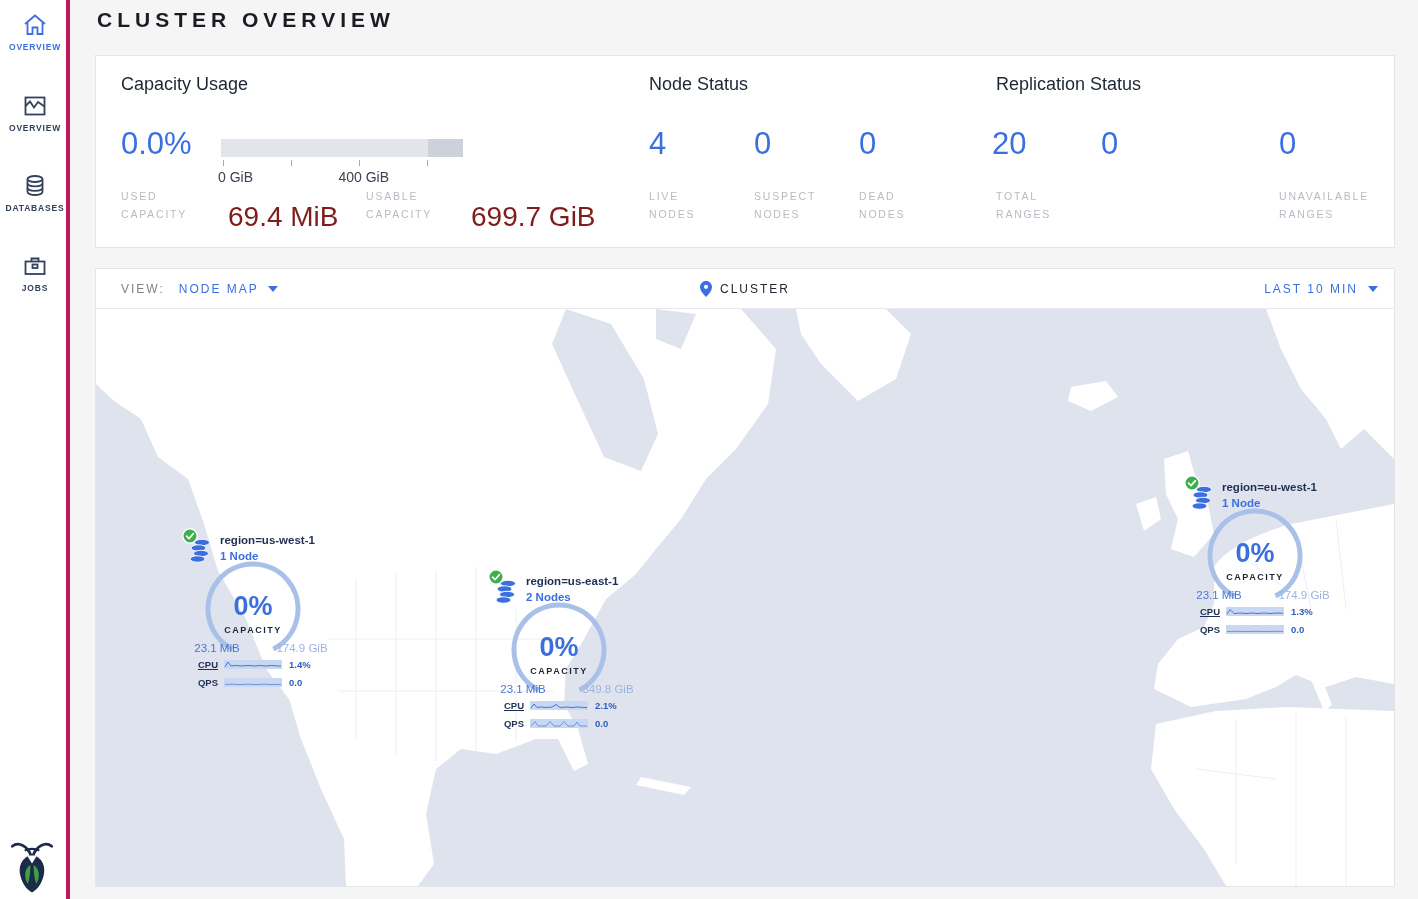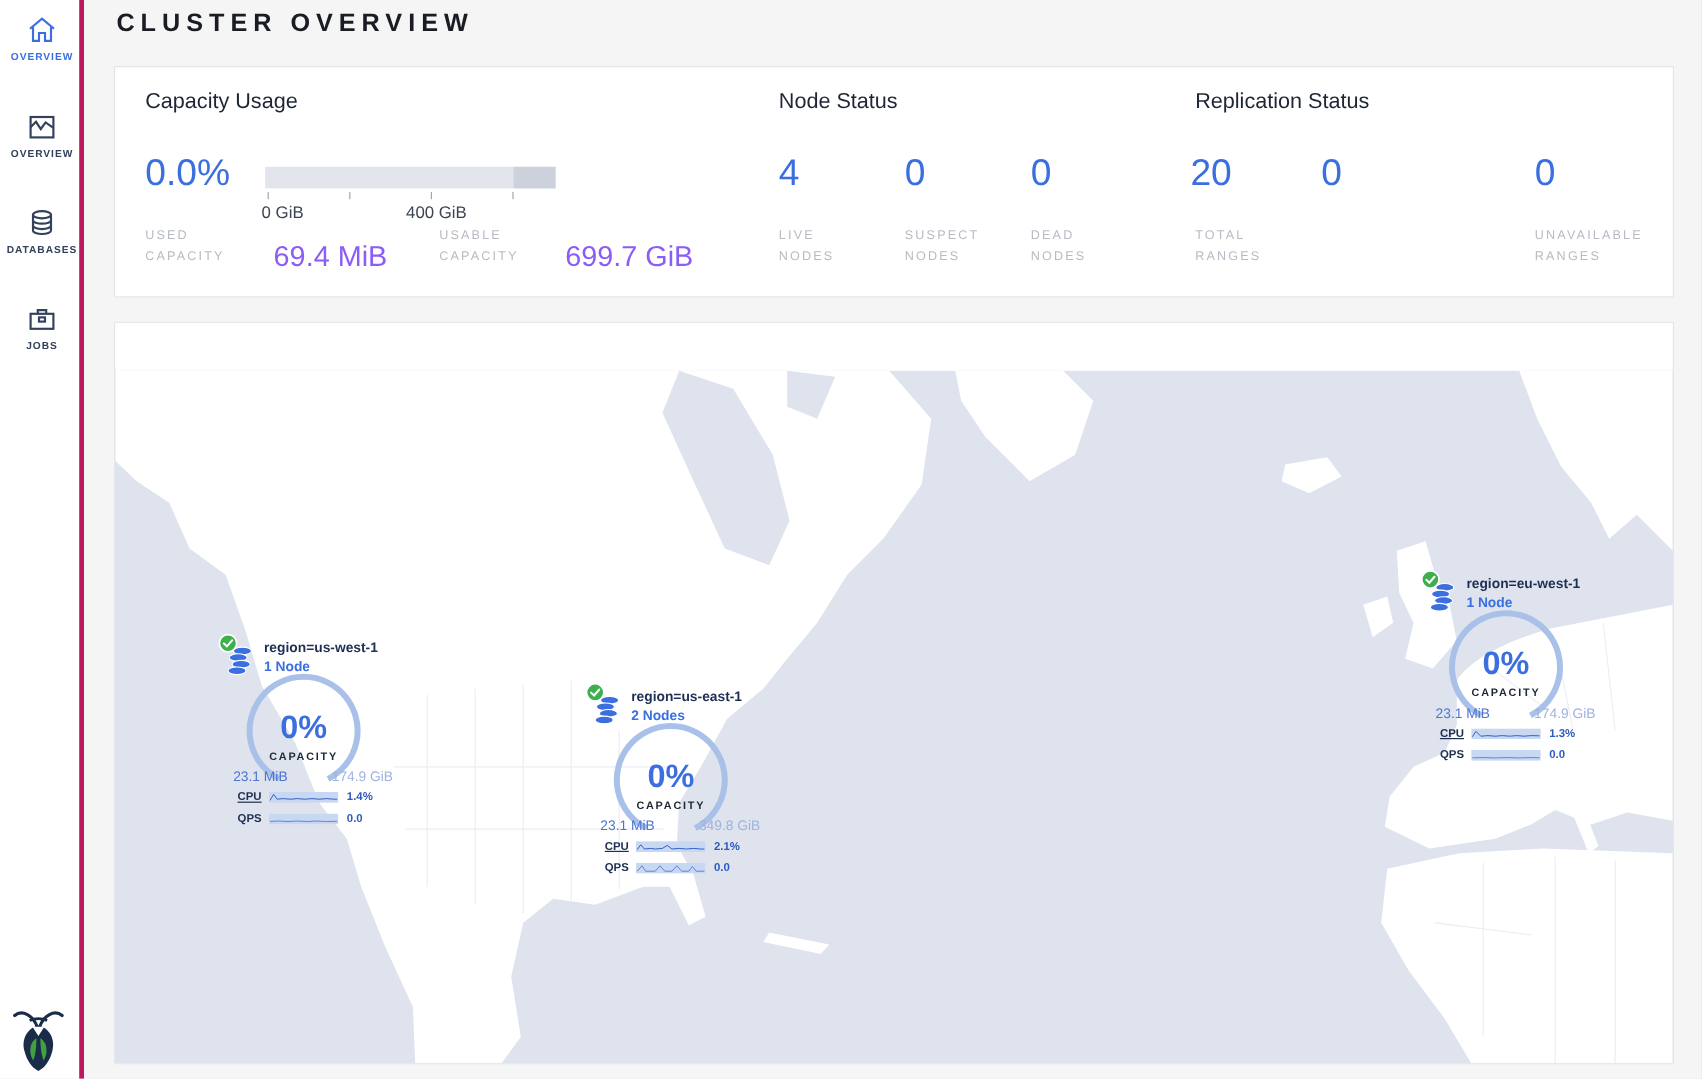--- a/index.html
+++ b/index.html
@@ -15,21 +15,21 @@
   .logo-wrap { position:absolute; left:10px; bottom:6px; width:44px; height:54px; }
 
   
   .page-title { position:absolute; left:97px; top:8px; font-size:21px; font-weight:600; letter-spacing:5px; color:#191c22; }
 
   
   .summary-panel { position:absolute; left:95px; top:55px; width:1300px; height:193px; background:#fff; border:1px solid #e4e5e9; }
   .sec-title { position:absolute; top:18px; font-size:18px; font-weight:500; color:#1e2634; }
   .stat-value { position:absolute; top:72px; font-size:31px; color:#3b6fe0; line-height:1; }
   .stat-label { position:absolute; top:131px; font-size:10.5px; letter-spacing:1.8px; line-height:1.75; color:#b7bbc3; }
-  .cap-sub-value { position:absolute; top:145px; font-size:24px; color:#8b5cf6; }
+  .cap-sub-value { position:absolute; top:145px; font-size:28px; color:#7f1d1d; }
   .cap-bar { position:absolute; left:125px; top:83px; width:242px; height:18px; background:#e3e5ed; }
   .cap-bar .dark-seg { position:absolute; left:207px; top:0; width:35px; height:18px; background:#cdd1db; }
   .cap-tick { position:absolute; top:104px; width:1px; height:6px; background:#a2a7b1; }
   .cap-tick-label { position:absolute; top:113px; width:60px; text-align:right; font-size:14px; color:#3c4352; }
 
   
   .map-panel { position:absolute; left:95px; top:268px; width:1300px; height:619px; background:#fff; border:1px solid #e4e5e9; }
   .map-toolbar { position:absolute; left:0; top:0; width:100%; height:40px; border-bottom:1px solid #e8e9ee; background:#fff; }
   .tb-left { position:absolute; left:25px; top:0; height:40px; display:flex; align-items:center; gap:14px; }
   .tb-view-label { font-size:12px; letter-spacing:2px; color:#7d828c; }
@@ -147,20 +147,40 @@
   <div class="sec-title" style="left:900px;">Replication Status</div>
   <div class="stat-value" style="left:896px;">20</div>
   <div class="stat-value" style="left:1005px;">0</div>
   <div class="stat-value" style="left:1183px;">0</div>
   <div class="stat-label" style="left:900px; width:75px;">TOTAL RANGES</div>
   <div class="stat-label" style="left:1183px; width:110px;">UNAVAILABLE RANGES</div>
 </div>
 
 <div class="map-panel">
 
+  <div class="map-toolbar">
+    <div class="tb-left">
+      <span class="tb-view-label">VIEW:</span>
+      <span class="tb-view-value">
+        <span>NODE MAP</span>
+        <span class="caret"></span>
+      </span>
+    </div>
+    <div class="tb-center">
+      <svg width="12" height="16" viewBox="0 0 12 16">
+        <path d="M6,0 C2.7,0 0,2.7 0,6 C0,10.5 6,16 6,16 C6,16 12,10.5 12,6 C12,2.7 9.3,0 6,0 Z" fill="#3b6fe0"></path>
+        <circle cx="6" cy="5.8" r="2.1" fill="#ffffff"></circle>
+      </svg>
+      <span class="tb-crumb">CLUSTER</span>
+    </div>
+    <div class="tb-right">
+      <span class="tb-time">LAST 10 MIN</span>
+      <span class="caret"></span>
+    </div>
+  </div>
 
   <div class="map-region">
     <svg class="world" width="1298" height="577" viewBox="0 0 1298 577">
       <rect x="0" y="0" width="1298" height="577" fill="#dfe3ee"></rect>
       <g fill="#ffffff" stroke="none">
 
         <path d="M0,0 H645 L680,40 L672,95 L640,140 L610,170 L585,210 L560,240 L540,265 L510,290
                  L488,330 L470,360 L468,395 L482,420 L492,455 L478,462 L462,430 L440,430 L400,445
                  L365,440 L340,460 L330,505 L338,555 L322,577 L250,577 L248,530 L225,480 L205,430
                  L193,390 L170,360 L150,310 L122,262 L108,215 L92,170 L62,148 L45,110 L18,92 L0,75 Z"></path>

